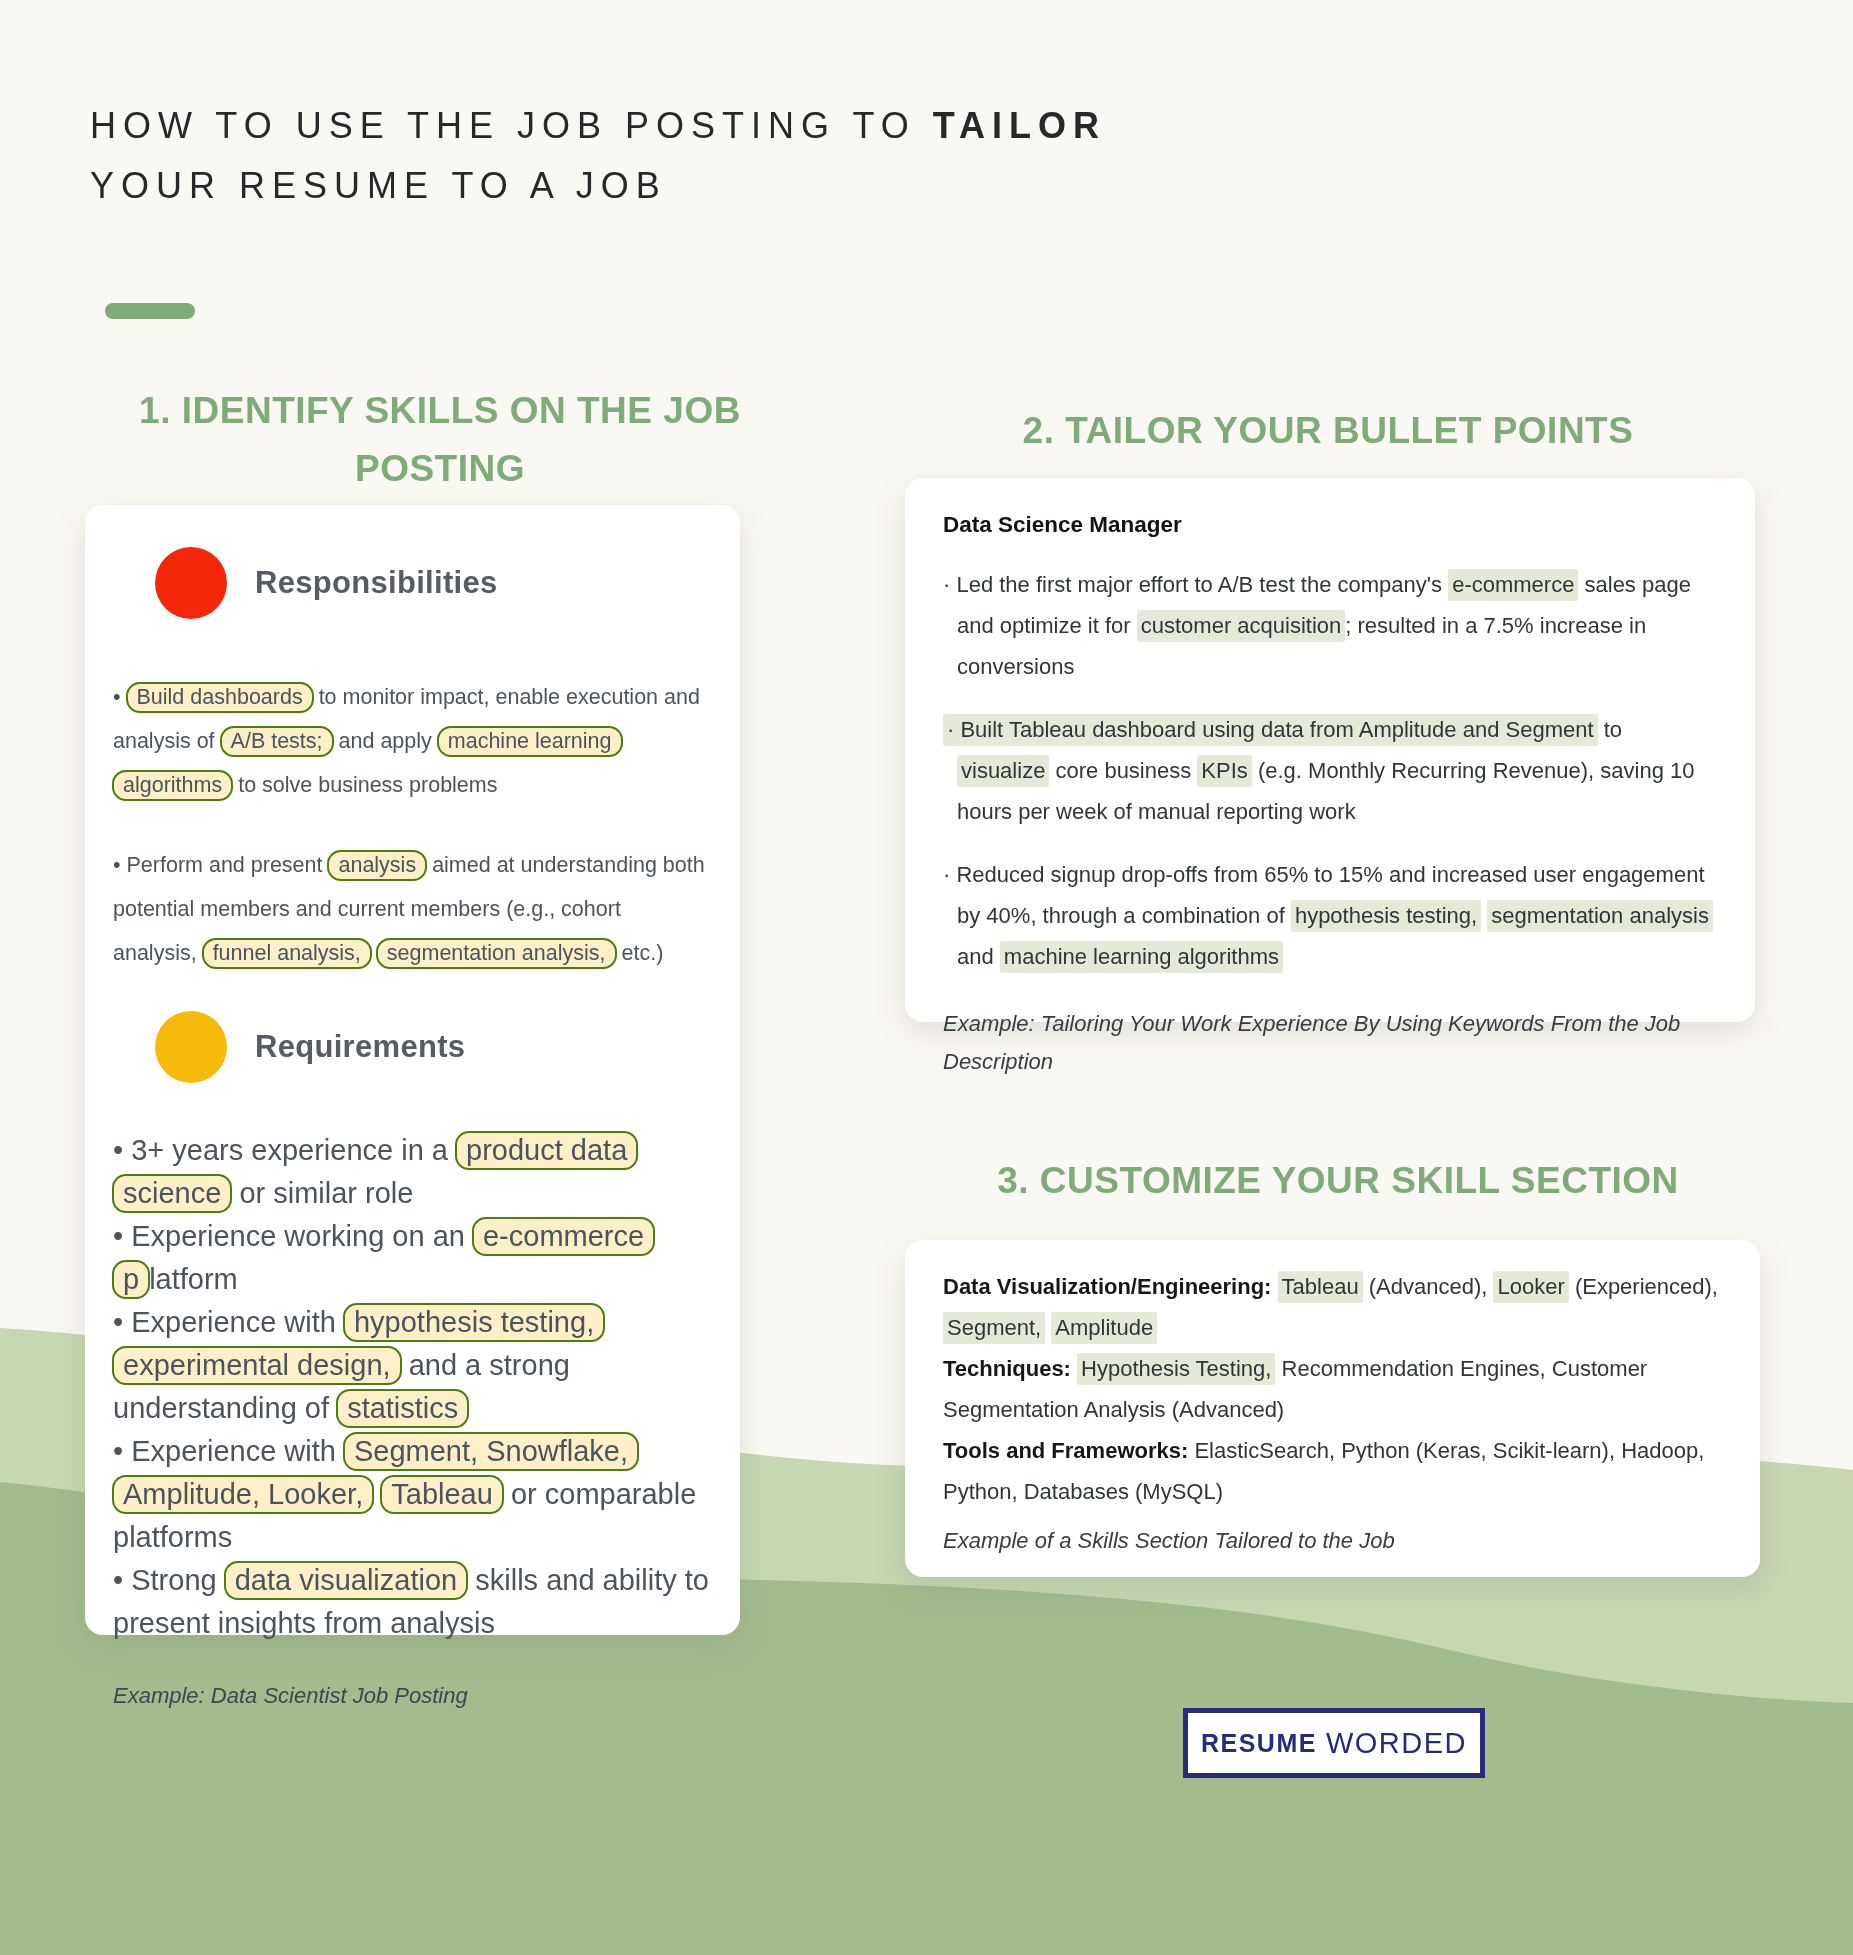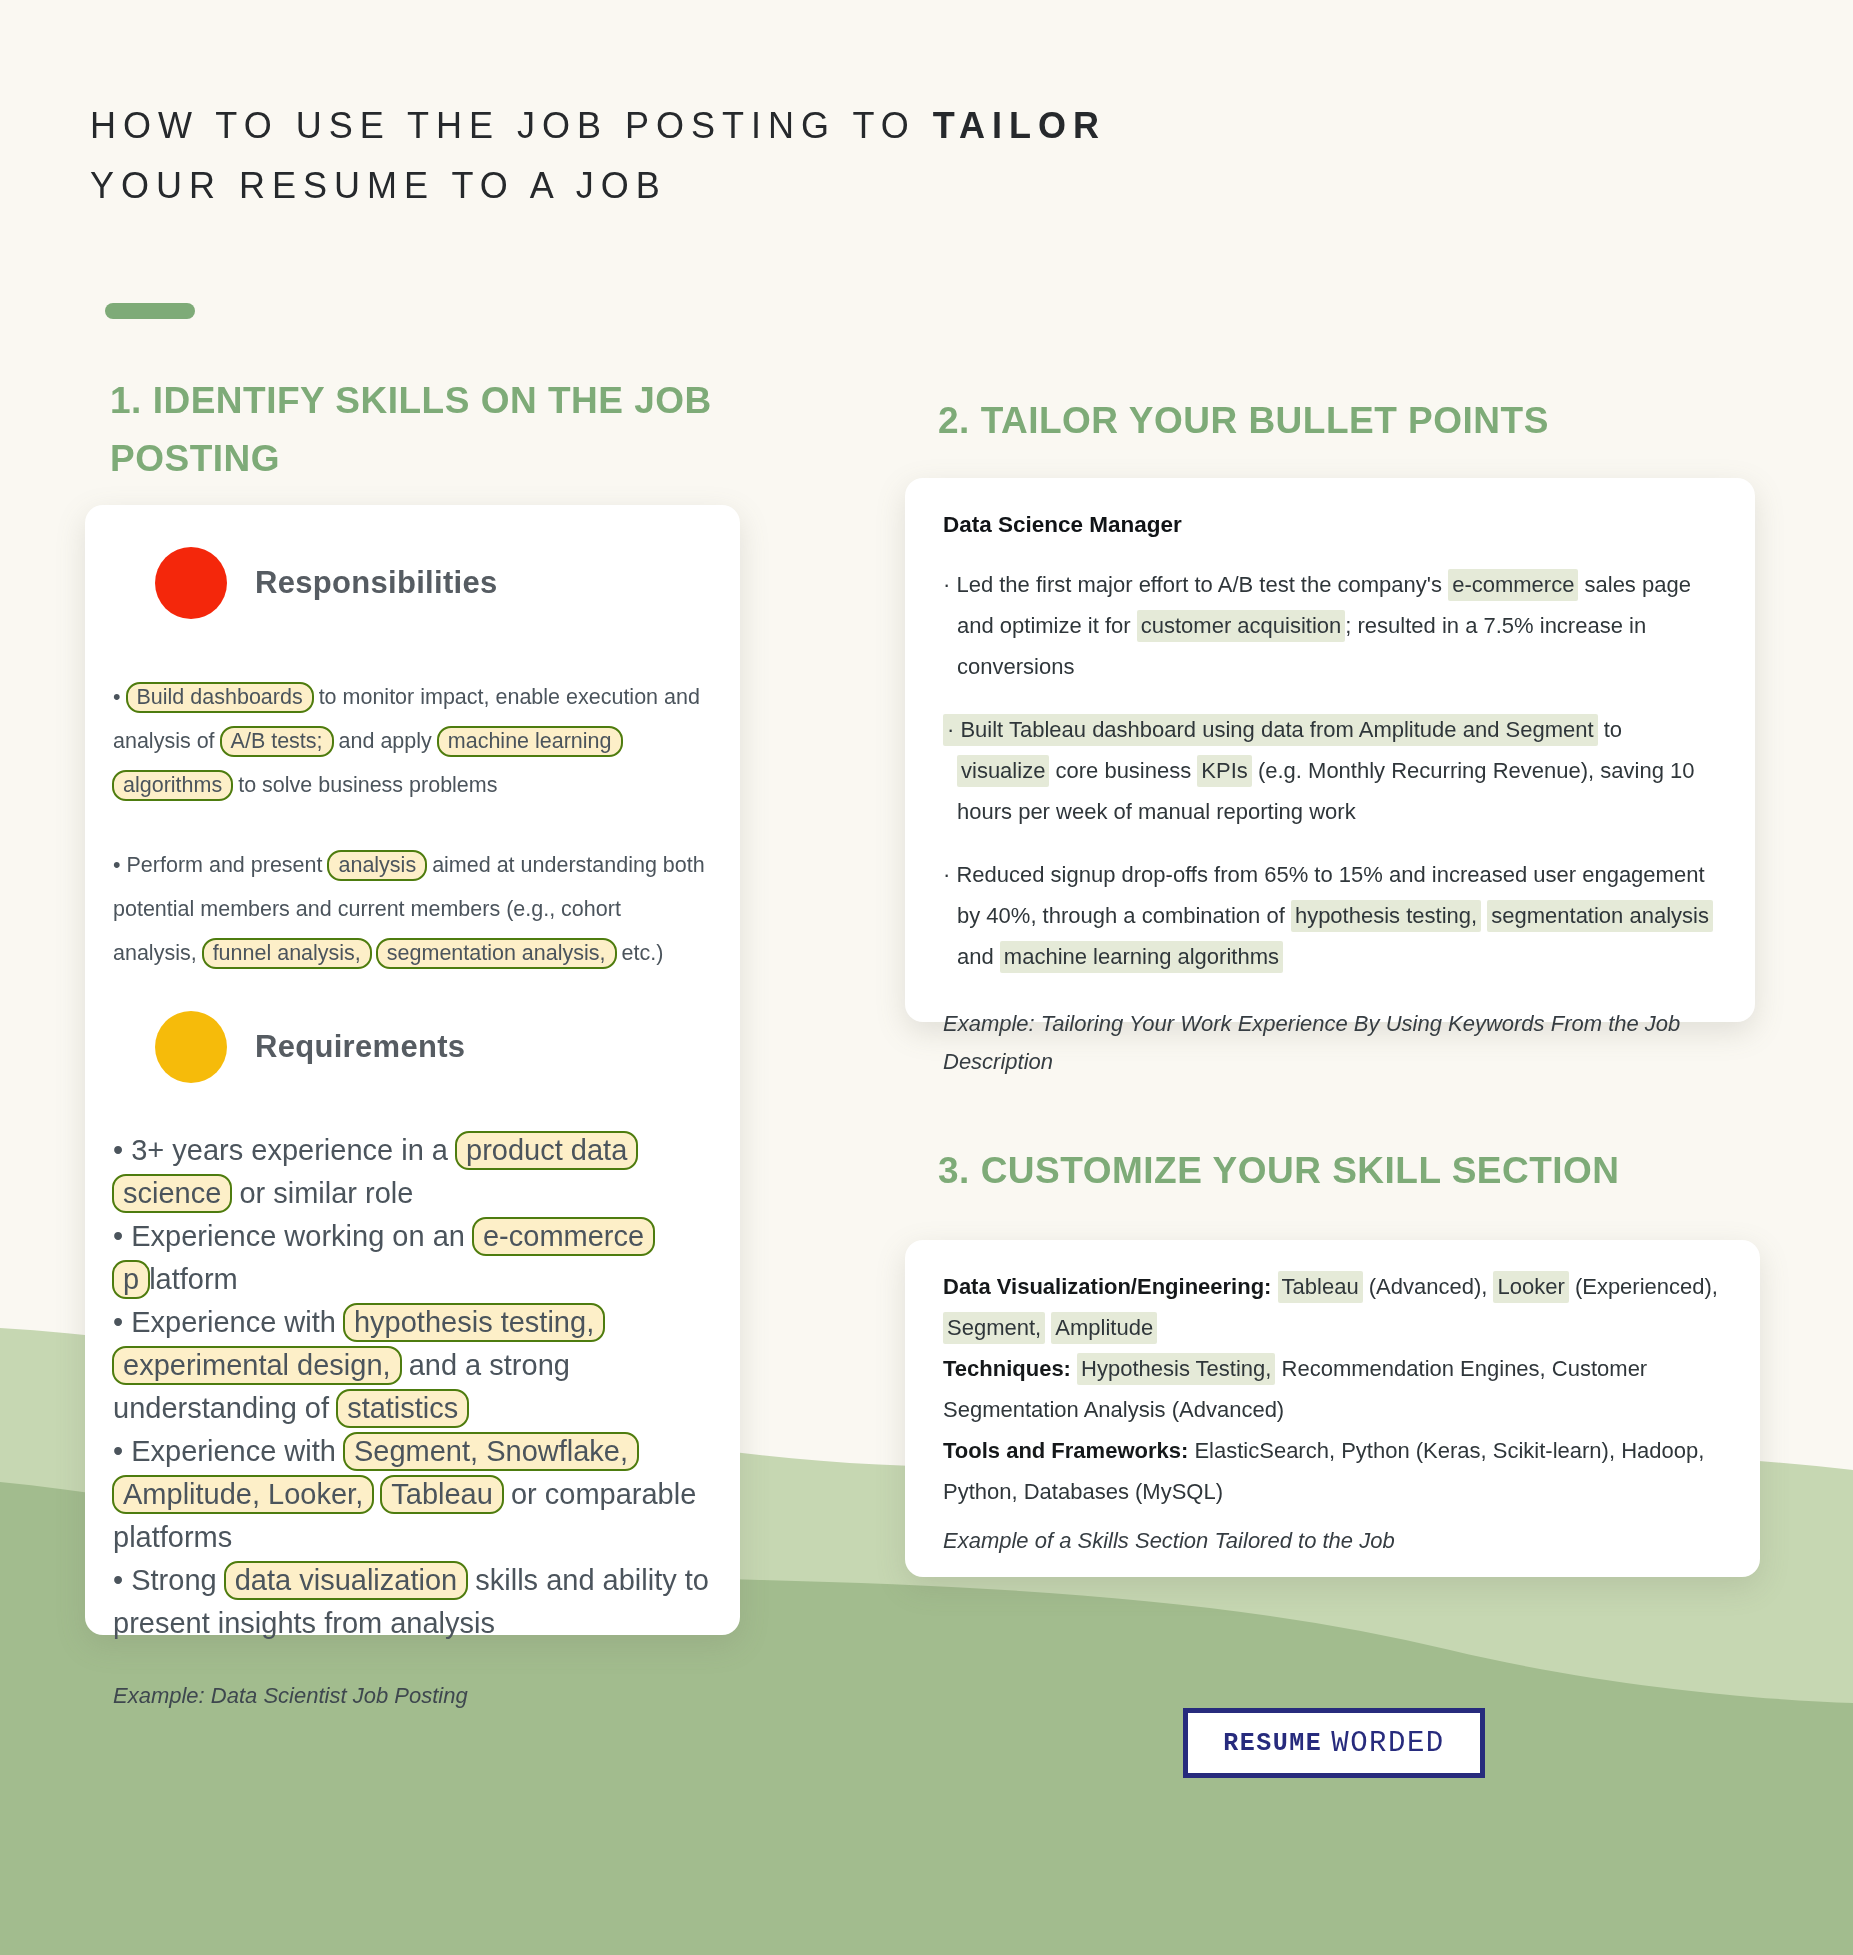--- a/index.html
+++ b/index.html
@@ -12,21 +12,21 @@
   .layer{position:absolute;z-index:2;}
 
   
   .title{left:90px;top:96px;color:#26292c;font-size:36px;font-weight:400;
          letter-spacing:7px;line-height:60px;}
   .title .bold{font-weight:700;}
 
   .dash{left:105px;top:303px;width:90px;height:16px;border-radius:9px;background:#7eab78;}
 
   
-  .sec-h{margin:0;color:#7eab78;font-size:37px;font-weight:700;line-height:58px;letter-spacing:0.5px;}
+  .sec-h{margin:10px;color:#7eab78;font-size:37px;font-weight:700;line-height:58px;letter-spacing:0.5px;text-align:center;}
   .sec1-h{left:110px;top:372px;width:640px;}
   .sec2-h{left:938px;top:392px;width:760px;}
   .sec3-h{left:938px;top:1142px;width:780px;}
 
   
   .card{background:#ffffff;border-radius:18px;box-shadow:0 10px 30px rgba(110,110,95,0.18);}
   .card1{left:85px;top:505px;width:655px;height:1130px;padding:42px 30px 0 28px;box-sizing:border-box;}
   .card2{left:905px;top:478px;width:850px;height:544px;padding:34px 42px 0 38px;box-sizing:border-box;}
   .card3{left:905px;top:1240px;width:855px;height:337px;padding:26px 42px 16px 38px;box-sizing:border-box;}
 
@@ -53,21 +53,21 @@
   .sk{margin:0;font-size:22px;line-height:41px;color:#2f363a;}
   .example3{margin:16px 0 0 0;font-style:italic;font-size:22px;color:#363d42;}
 
   .mark{background:#e5ead8;padding:3px 4px 4px;border-radius:2px;
         box-decoration-break:clone;-webkit-box-decoration-break:clone;}
   .seg-b{font-weight:700;color:#15181a;}
 
   
   .logo{left:1183px;top:1708px;width:302px;height:70px;background:#ffffff;
         border:5px solid #272b7d;box-sizing:border-box;display:flex;align-items:center;
-        justify-content:center;gap:9px;font-family:Liberation Mono, monospace;}
+        justify-content:center;gap:9px;}
   .logo-bold{font-weight:700;color:#272b7d;font-size:25px;letter-spacing:1.5px;}
   .logo-reg{font-weight:400;color:#272b7d;font-size:29px;letter-spacing:1.5px;}
 </style>
 </head>
 <body>
 
 <svg class="waves" viewBox="0 0 1853 1955" aria-hidden="true">
   <path fill="#c6d7b2" d="M0,1328 C240,1342 430,1402 640,1438 C860,1476 1050,1472 1280,1455 C1470,1441 1690,1452 1853,1470 L1853,1955 L0,1955 Z"></path>
   <path fill="#a2bc8e" d="M0,1482 C230,1505 480,1572 760,1580 C1020,1587 1240,1600 1450,1650 C1600,1686 1760,1700 1853,1703 L1853,1955 L0,1955 Z"></path>
 </svg>

